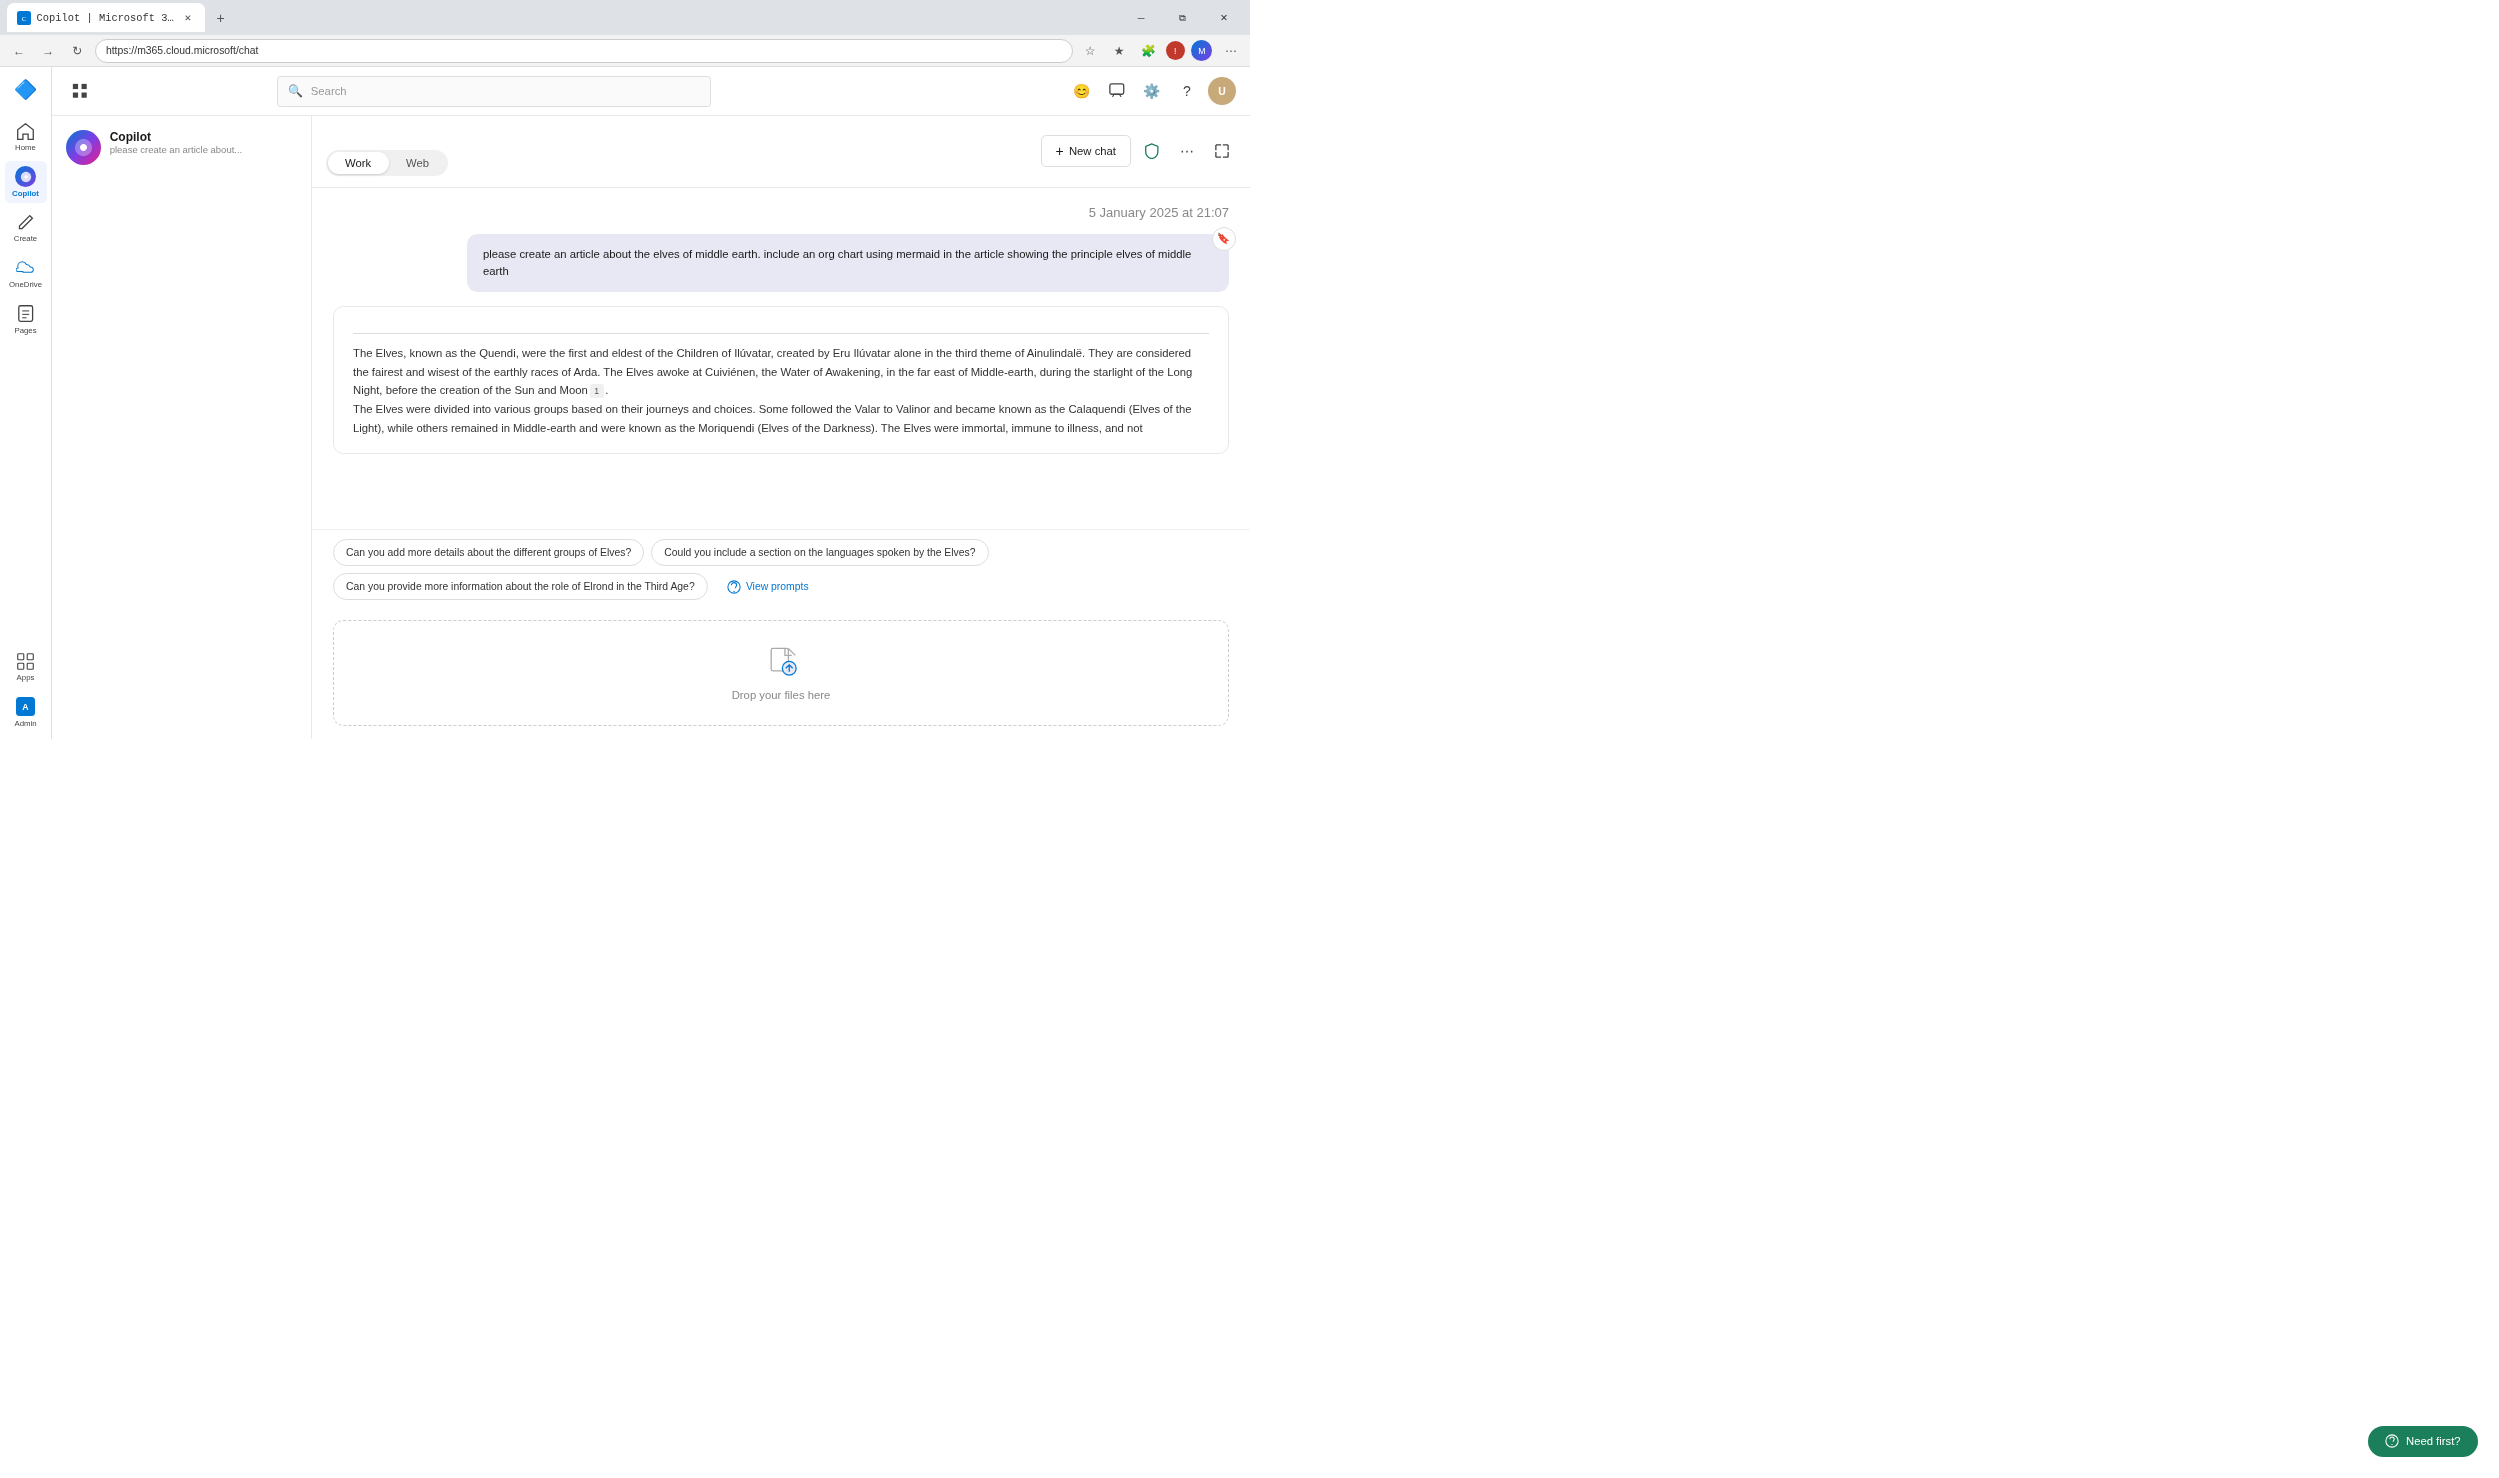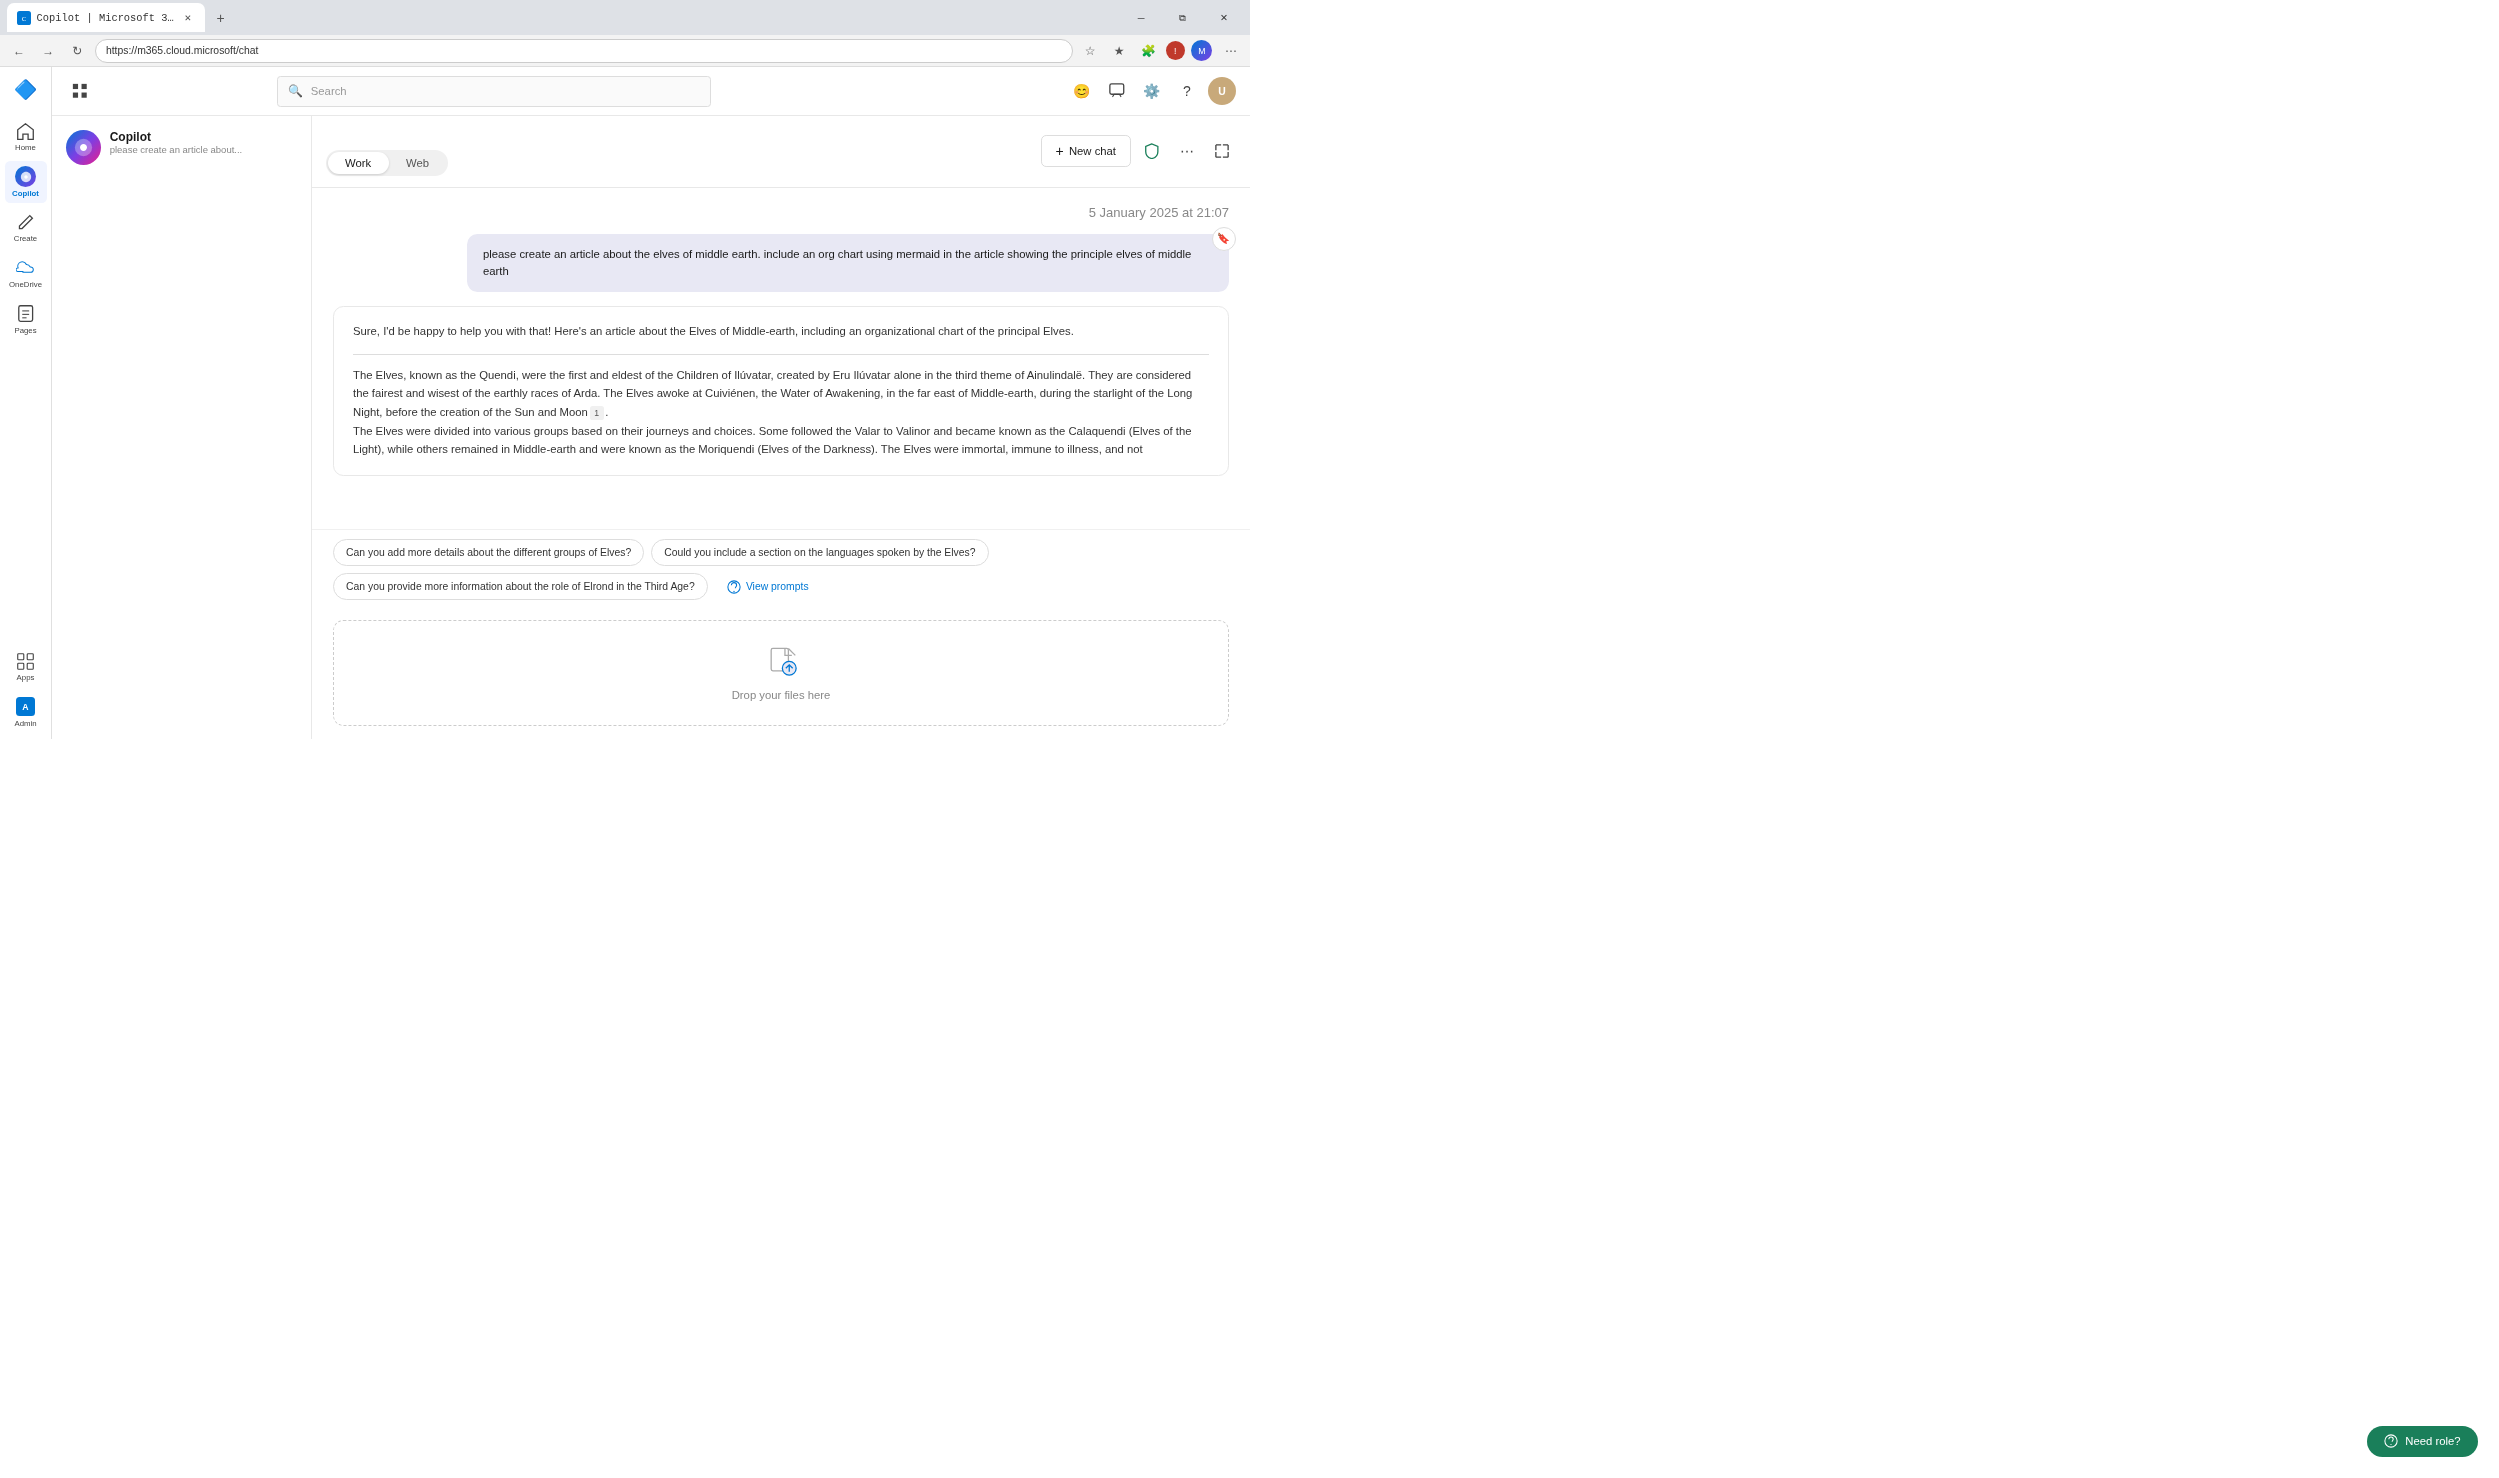--- a/index.html
+++ b/index.html
@@ -646,21 +646,20 @@
 
         <div class="chat-messages">
           <div class="timestamp">5 January 2025 at 21:07</div>
 
           <div class="user-message">
             <div class="bookmark-icon">🔖</div>
             <span>please create an article about the elves of middle earth. include an org chart using mermaid in the article showing the principle elves of middle earth</span>
           </div>
 
           <div class="ai-message">
-            <p class="ai-intro">Sure, I'd be happy to help you with that! Here's an article about the Elves of Middle-earth, including an organizational chart of the principal Elves.</p>
             <hr class="divider">
             <p class="article-text">
               <span>The Elves, known as the Quendi, were the first and eldest of the Children of Ilúvatar, created by Eru Ilúvatar alone in the third theme of Ainulindalë. They are considered the fairest and wisest of the earthly races of Arda. The Elves awoke at Cuiviénen, the Water of Awakening, in the far east of Middle-earth, during the starlight of the Long Night, before the creation of the Sun and Moon</span><span class="footnote">1</span>.
             </p>
             <p class="article-text">The Elves were divided into various groups based on their journeys and choices. Some followed the Valar to Valinor and became known as the Calaquendi (Elves of the Light), while others remained in Middle-earth and were known as the Moriquendi (Elves of the Darkness). The Elves were immortal, immune to illness, and not</p>
           </div>
         </div>
 
         <div class="suggestions">
           <button class="suggestion-chip">Can you add more details about the different groups of Elves?</button>
@@ -695,15 +694,15 @@
     </div>
   </div>
 </div>
 
 <button class="need-help-btn">
   <svg width="14" height="14" viewBox="0 0 16 16">
       <circle cx="8" cy="8" r="7" stroke="white" stroke-width="1.2" fill="none"></circle>
       <path d="M5.5 6c0-1.4 1.1-2.5 2.5-2.5S10.5 4.6 10.5 6c0 1.2-1.2 1.7-1.2 2.8" stroke="white" stroke-width="1.2" fill="none"></path>
       <circle cx="8" cy="12" r="0.7" fill="white"></circle>
     </svg>
-  <span>Need role?</span>
+  <span>Need first?</span>
 </button>
 
 
 </body></html>

